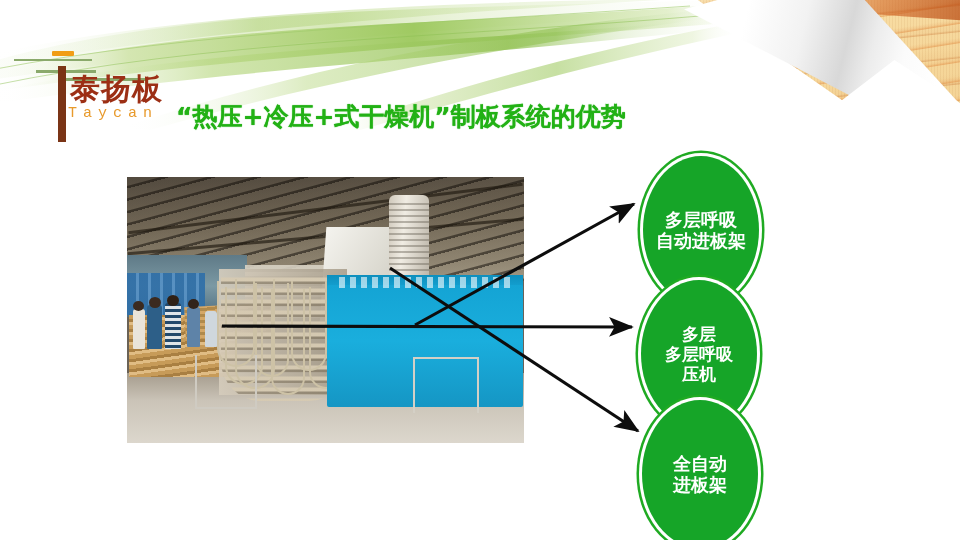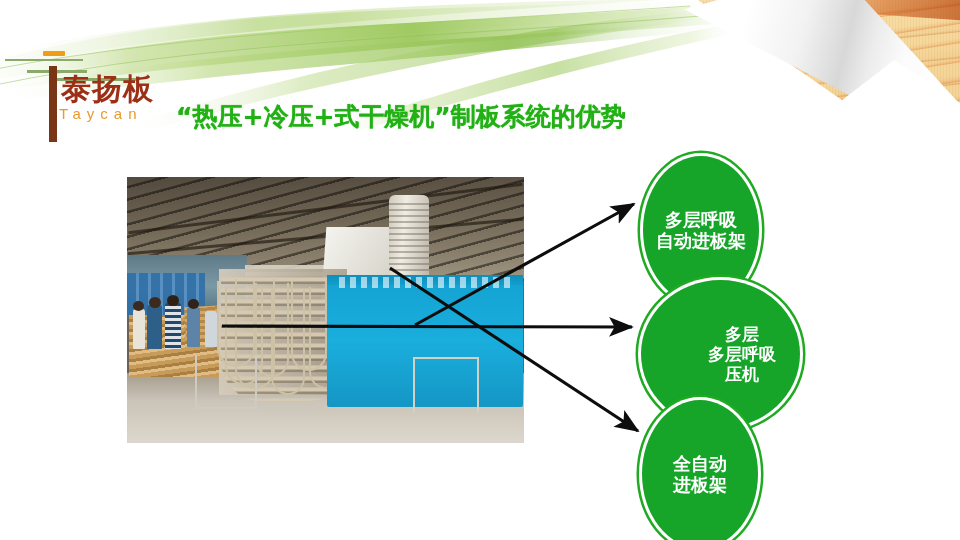--- a/index.html
+++ b/index.html
@@ -50,30 +50,30 @@
     clip-path:polygon(34% 0%, 62% 0%, 100% 86%, 97% 100%, 84% 100%, 6% 16%);
     filter:drop-shadow(-2px 2px 3px rgba(0,0,0,.17));
     transform:rotate(0deg);
   }
   .curl-white-fill{
     position:absolute;right:-10px;top:60px;width:180px;height:80px;background:#fff;
     clip-path:polygon(0% 100%, 58% 0%, 100% 62%, 100% 100%);
   }
 
   
-  .logo{position:absolute;left:3px;top:52px;width:162px;height:90px;}
+  .logo{position:absolute;left:12px;top:52px;width:162px;height:90px;}
   .logo-bar{position:absolute;left:46px;top:14px;width:8px;height:76px;background:#7a3416;}
   .logo-line-g1{position:absolute;left:24px;top:18px;width:60px;height:3px;background:#8aa96b;}
   .logo-line-g2{position:absolute;left:46px;top:26px;width:88px;height:3px;background:#8aa96b;}
   .logo-line-g3{position:absolute;left:2px;top:7px;width:78px;height:2px;background:#8aa96b;}
   .logo-orange{position:absolute;left:40px;top:-1px;width:22px;height:5px;background:#f19d16;border-radius:1px;}
   .logo-cn{position:absolute;left:58px;top:22px;font-size:30px;font-weight:bold;color:#9c2f15;letter-spacing:1px;line-height:1;
     font-family:"DejaVu Sans","Liberation Sans",sans-serif;}
   .logo-en{position:absolute;left:56px;top:54px;font-size:15px;color:#e89a2c;letter-spacing:6px;line-height:1;
-    font-family:Liberation Sans, sans-serif;}
+    font-family:Liberation Mono, monospace;}
 
   
   .title{
     position:absolute;left:176px;top:103px;
     font-size:25px;font-weight:bold;color:#22b115;
     letter-spacing:0px;white-space:nowrap;line-height:1.1;
     text-shadow:0 0 1px #22b115;
   }
 
   
@@ -185,21 +185,21 @@
   
   .circle{
     position:absolute;width:116px;height:148px;border-radius:50%;
     background:#16a528;
     display:flex;align-items:center;justify-content:center;
     text-align:center;color:#fff;font-weight:bold;
     line-height:1.18;font-size:18px;
     box-shadow:0 0 0 3px #ffffff, 0 0 0 5.5px #1faa22;
   }
   #c1{left:643px;top:156px;}
-  #c2{left:641px;top:280px;padding-left:43px;}
+  #c2{left:641px;top:280px;}
   #c3{left:642px;top:400px;}
   .circle span{display:block;padding:0 9px;}
 
 </style>
 </head>
 <body>
 
 <div class="slide">
 
   <div class="topdeco">

